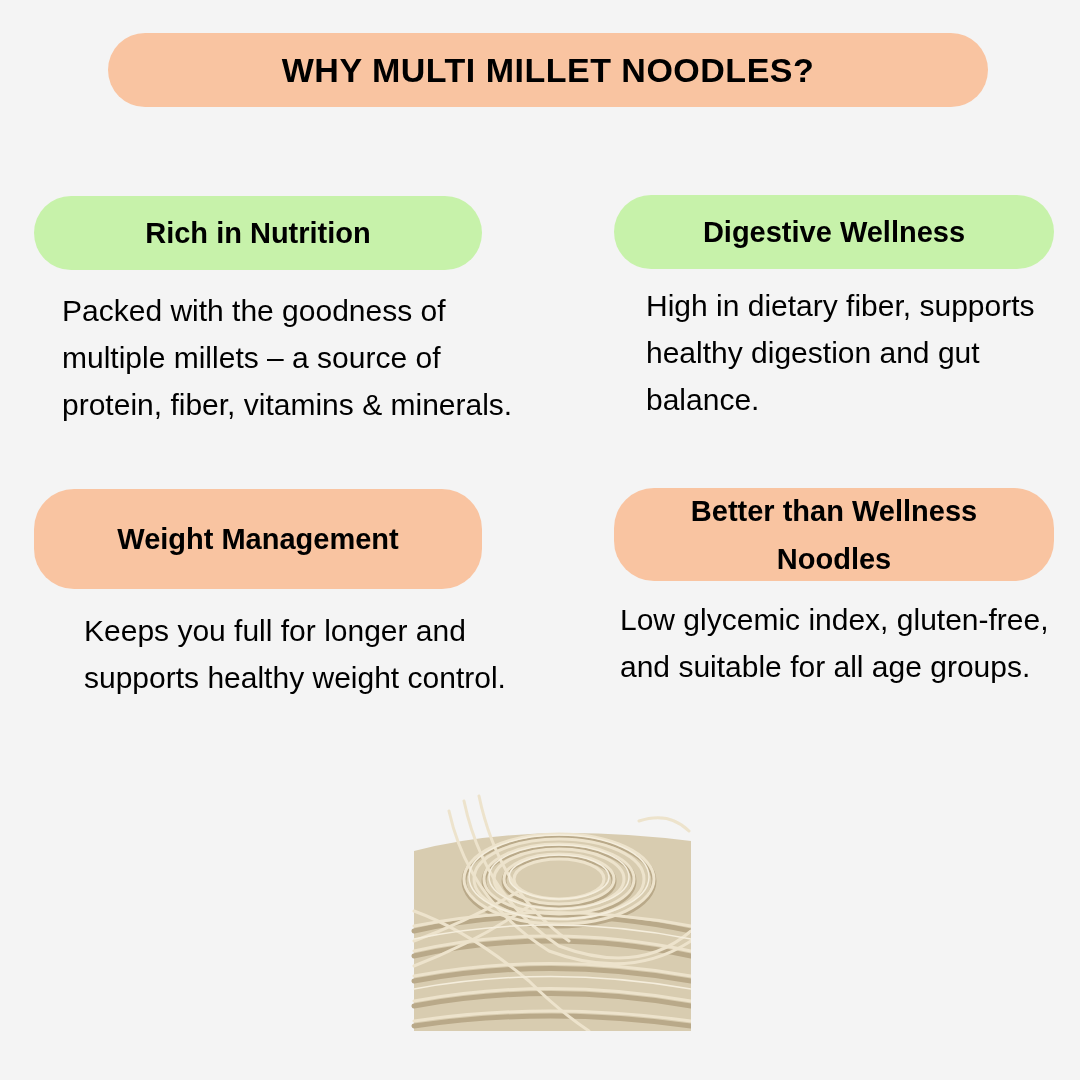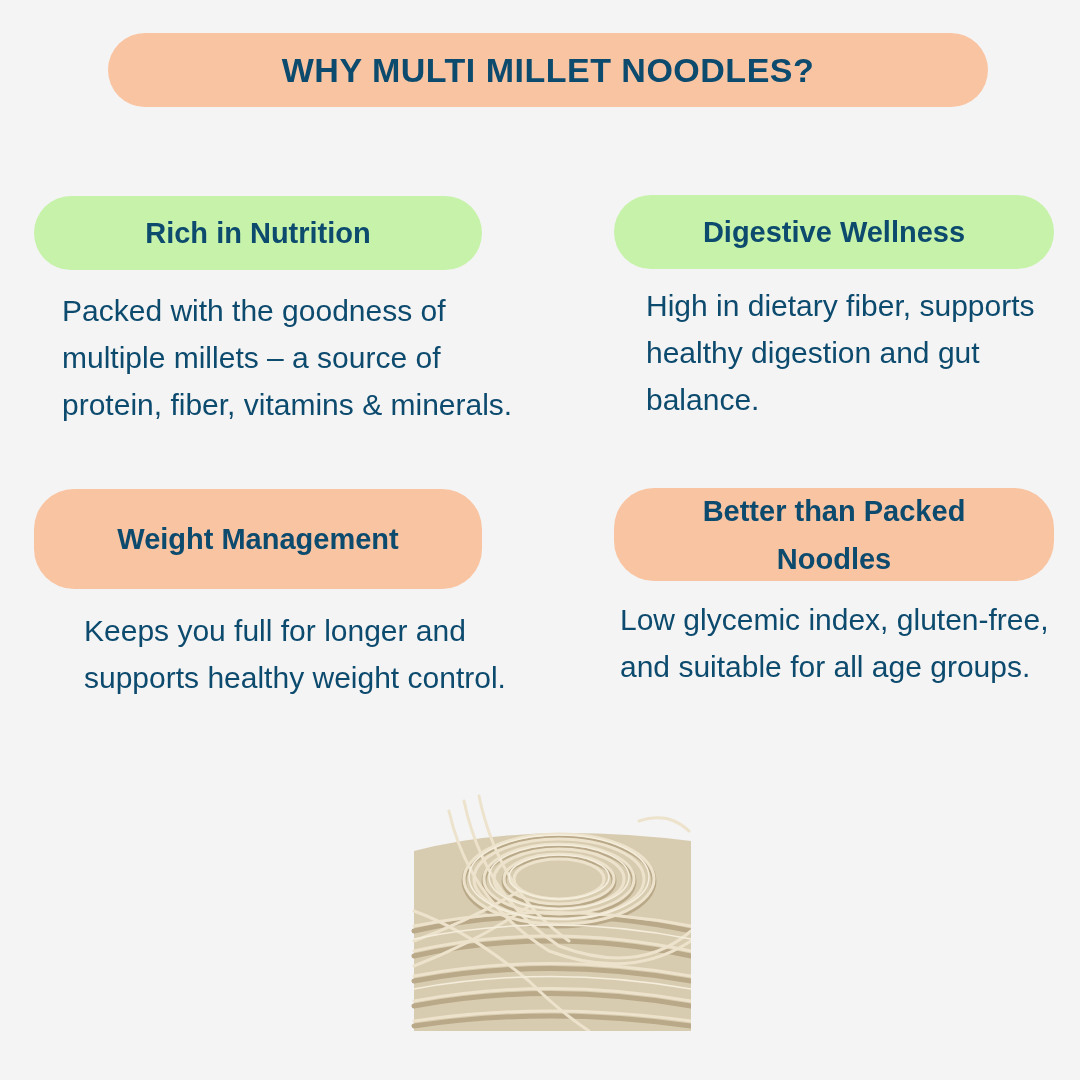--- a/index.html
+++ b/index.html
@@ -3,34 +3,34 @@
   <meta charset="utf-8">
   <style>
     * { box-sizing: border-box; margin: 0; padding: 0; }
     html, body { width: 1080px; height: 1080px; background: #f4f4f4; overflow: hidden; }
     body { position: relative; font-family: "Liberation Sans", "DejaVu Sans", sans-serif; }
     .pill {
       position: absolute;
       border-radius: 40px;
       display: flex; align-items: center; justify-content: center;
       text-align: center;
-      color: #0c4a6e;
+      color: #000000;
       font-weight: bold;
     }
     .title-pill {
       left: 108px; top: 33px; width: 880px; height: 74px;
       background: #f9c4a1;
       font-size: 34px; letter-spacing: 0.5px;
     }
     .green { background: #c7f2aa; }
     .peach { background: #f9c4a1; }
     .feat-pill { font-size: 29px; line-height: 48px; }
     .body-text {
       position: absolute;
-      color: #0c4a6e;
+      color: #000000;
       font-size: 30px;
       line-height: 47px;
     }
     .photo {
       position: absolute;
       left: 409px; top: 781px; width: 282px; height: 250px;
       overflow: hidden;
       background: #f4f4f4;
     }
     .photo svg { display: block; width: 100%; height: 100%; }
@@ -51,21 +51,21 @@
   <span>Digestive Wellness</span>
 </div>
 <div class="body-text" style="left:640px; top:282px; width:430px;margin-left:6px;">High in dietary fiber, supports healthy digestion and gut balance.</div>
 
 <div class="pill peach feat-pill" style="left:34px; top:489px; width:448px; height:100px;">
   <span>Weight Management</span>
 </div>
 <div class="body-text" style="left:60px; top:607px; width:460px;margin-left:24px;">Keeps you full for longer and supports healthy weight control.</div>
 
 <div class="pill peach feat-pill" style="left:614px; top:488px; width:440px; height:93px; padding:0 60px;">
-  <span>Better than Packed Noodles</span>
+  <span>Better than Wellness Noodles</span>
 </div>
 <div class="body-text" style="left:620px; top:596px; width:450px;">Low glycemic index, gluten-free, and suitable for all age groups.</div>
 
 <div class="photo">
   <svg viewBox="0 0 282 250" xmlns="http://www.w3.org/2000/svg">
     <defs>
       <linearGradient id="ng" x1="0" y1="0" x2="0" y2="1">
         <stop offset="0" stop-color="#e9dfc8"></stop>
         <stop offset="1" stop-color="#cdbf9f"></stop>
       </linearGradient>

